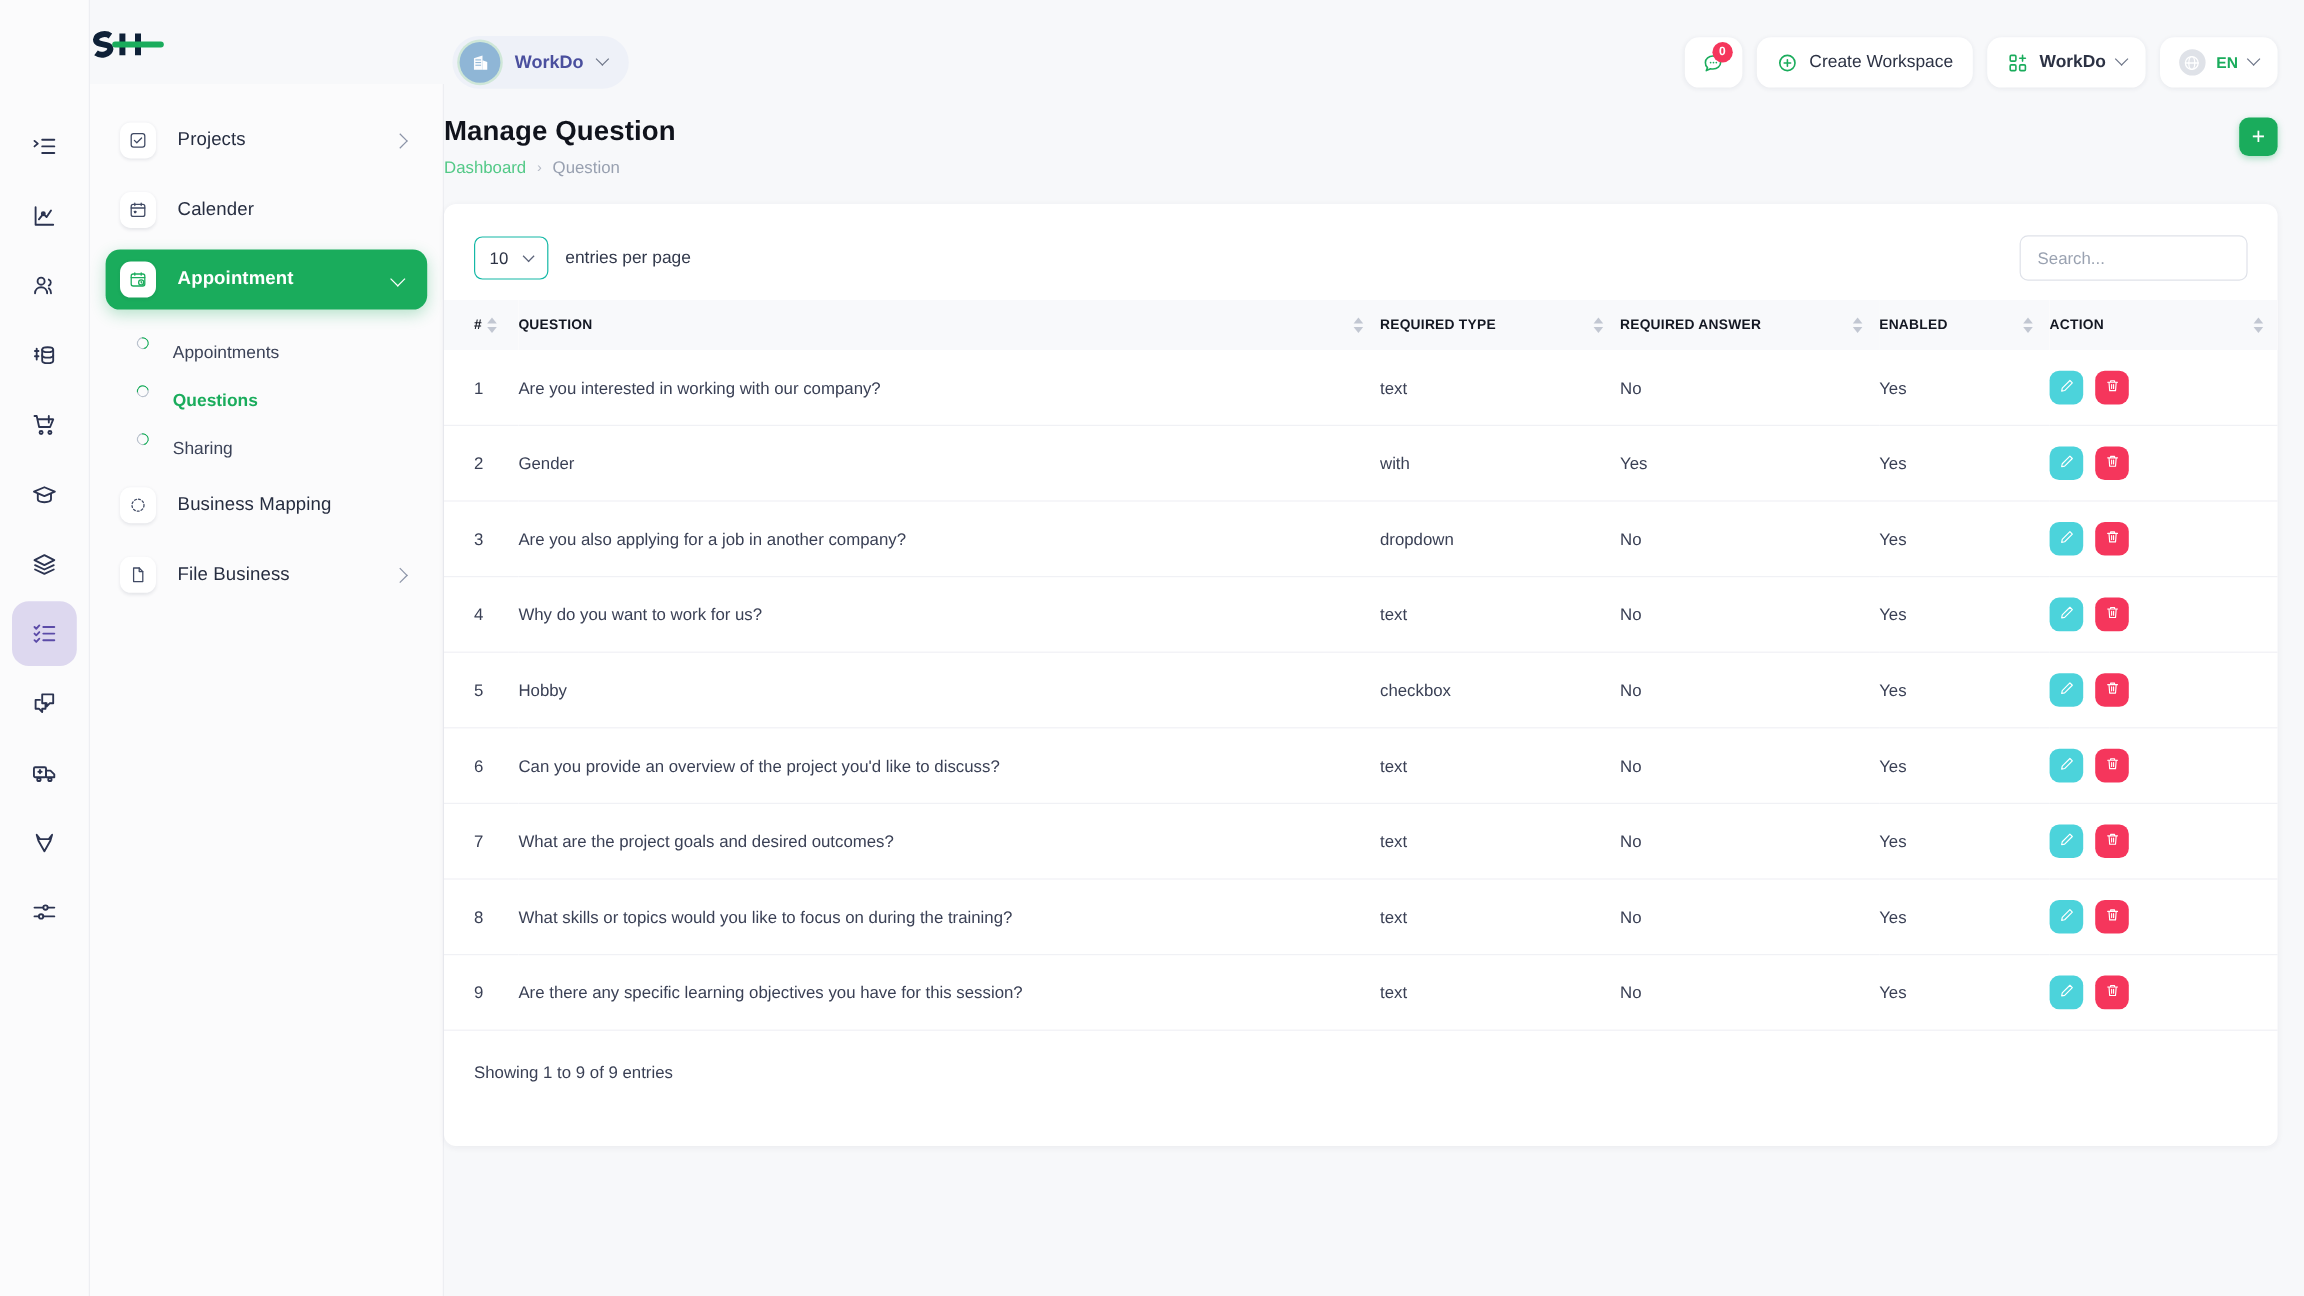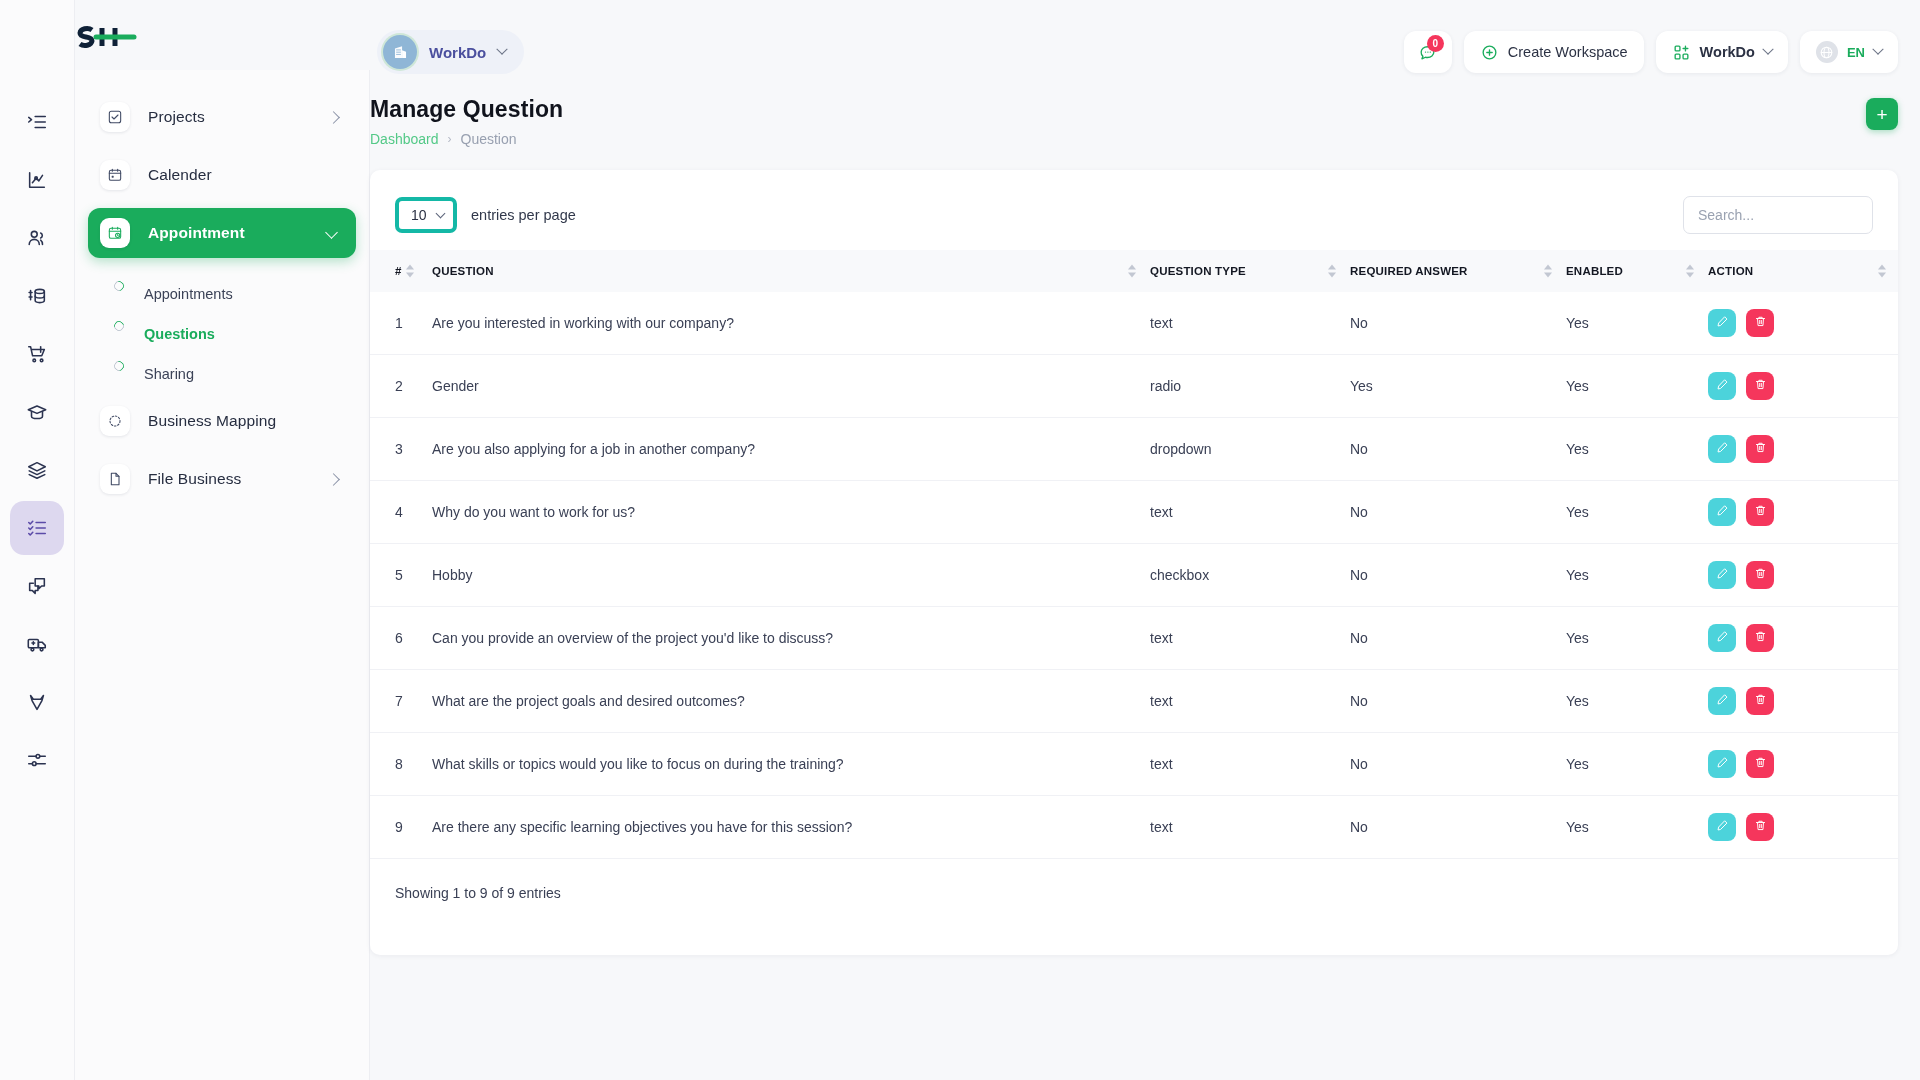--- a/index.html
+++ b/index.html
@@ -154,21 +154,21 @@
   }
 
   
   #card {
     position: absolute; left: 370px; top: 170px; width: 1528px; height: 785px;
     background: #ffffff; border-radius: 10px;
     box-shadow: 0 1px 5px rgba(30,40,70,.06);
   }
   #card-top { display: flex; align-items: center; padding: 26px 25px 16px 25px; }
   #len-select {
-    height: 36px; width: 62px; border: 4px solid #14b8a6; border-radius: 7px;
+    height: 36px; width: 62px; border: 1px solid #14b8a6; border-radius: 7px;
     background: #fff; font-size: 14px; color: #2c3244; padding: 0 8px 0 12px;
     font-family: "Liberation Sans", sans-serif; cursor: pointer;
     appearance: none; -webkit-appearance: none;
   }
   #len-wrap { position: relative; }
   #len-wrap .chev-dd {
     position: absolute; right: 13px; top: 13px; width: 7px; height: 7px;
     border-right: 1.6px solid #5b6379; border-bottom: 1.6px solid #5b6379;
     transform: rotate(45deg); pointer-events: none;
   }
@@ -486,21 +486,21 @@
             </span>
         </th>
         <th class="col-q">
           <span>QUESTION</span>
           <span class="sorter">
               <i class="caret-up"></i>
               <i class="caret-dn"></i>
             </span>
         </th>
         <th class="col-type">
-          <span>QUESTION TYPE</span>
+          <span>REQUIRED TYPE</span>
           <span class="sorter">
               <i class="caret-up"></i>
               <i class="caret-dn"></i>
             </span>
         </th>
         <th class="col-req">
           <span>REQUIRED ANSWER</span>
           <span class="sorter">
               <i class="caret-up"></i>
               <i class="caret-dn"></i>
@@ -541,21 +541,21 @@
                     <path d="M4.5 6.5h15M9 6.5V4.2h6v2.3M6.5 6.5l1 13h9l1-13"></path>
                     <path d="M10.5 10v6M13.5 10v6"></path>
                   </svg></span>
               </button>
             </div>
           </td>
         </tr>
         <tr>
           <td class="col-num">2</td>
           <td class="col-q">Gender</td>
-          <td class="col-type">radio</td>
+          <td class="col-type">with</td>
           <td class="col-req">Yes</td>
           <td class="col-en">Yes</td>
           <td class="col-act">
             <div class="act-wrap">
               <button class="act-btn edit">
                 <span><svg viewBox="0 0 24 24">
                     <path d="M16.5 3.8l3.7 3.7L8.4 19.3l-4.6.9.9-4.6z"></path>
                   </svg></span>
               </button>
               <button class="act-btn del">

